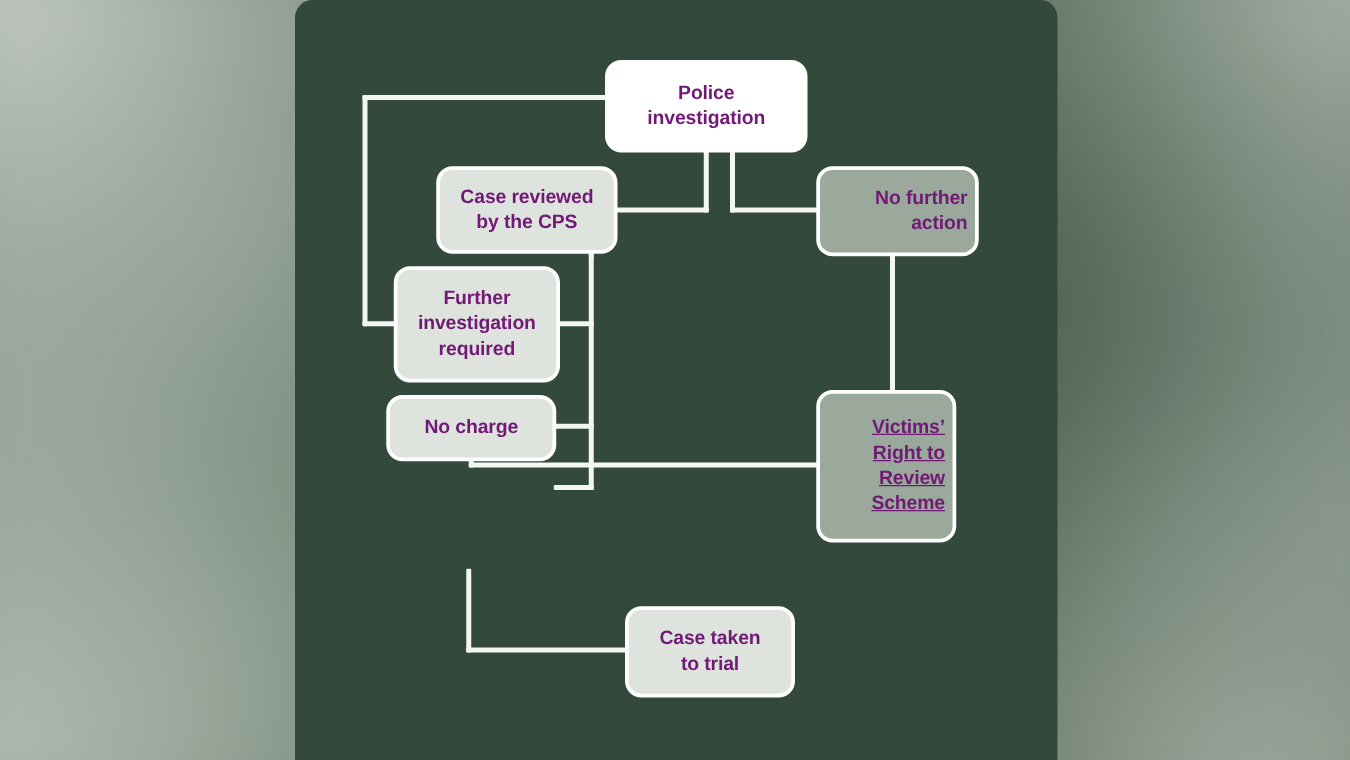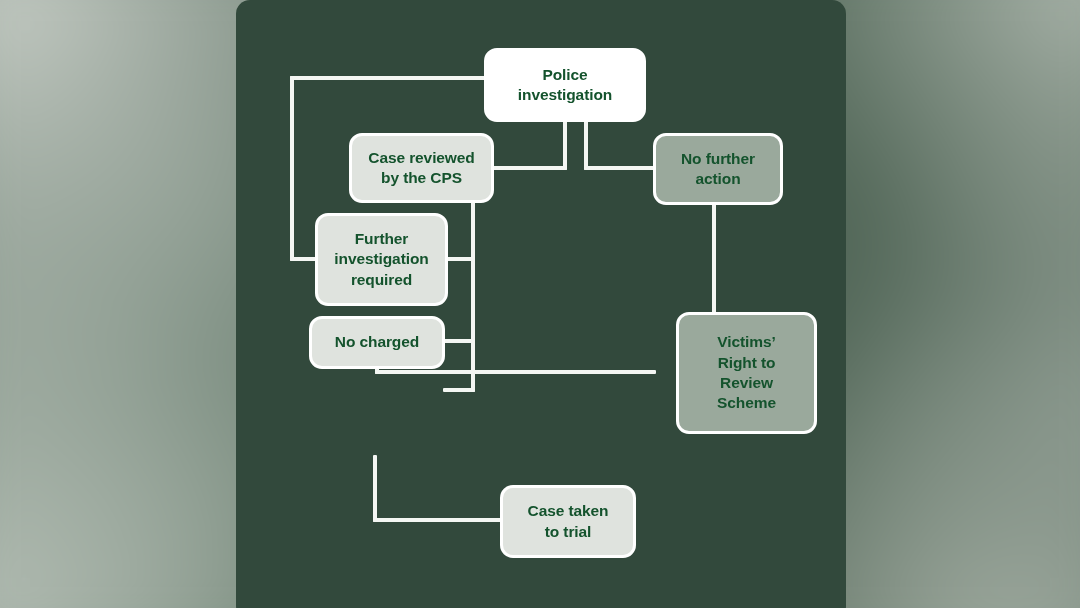--- a/index.html
+++ b/index.html
@@ -51,34 +51,34 @@
     background: #f4f6f3;
     border-radius: 1px;
   }
 
   
   .node {
     position: absolute;
     box-sizing: border-box;
     border: 3px solid #ffffff;
     border-radius: 13px;
-    color: #14532d;
+    color: #701a75;
     font-size: 15.5px;
     font-weight: 700;
     line-height: 1.32;
     text-align: center;
     display: flex;
     align-items: center;
     justify-content: center;
     letter-spacing: -0.1px;
     padding: 2px 6px;
   }
   .node.white  { background: #ffffff; }
   .node.light  { background: #dfe3de; }
-  .node.mid    { background: #9aa99c; }
+  .node.mid    { background: #9aa99c; text-align: right; }
 
   .node span { display: block; width: 100%; }
 </style>
 </head>
 <body>
 
 <div id="backdrop"></div>
 
 <div id="panel">
 
@@ -119,24 +119,24 @@
 
   <div class="node mid" style="left:417px; top:133px; width:130px; height:72px;">
     <span>No further<br>action</span>
   </div>
 
   <div class="node light" style="left:79px; top:213px; width:133px; height:93px;">
     <span>Further<br>investigation<br>required</span>
   </div>
 
   <div class="node light" style="left:73px; top:316px; width:136px; height:53px;">
-    <span>No charged</span>
+    <span>No charge</span>
   </div>
 
-  <div class="node mid" style="left:440px; top:312px; width:141px; height:122px;">
+  <div class="node mid" style="left:417px; top:312px; width:112px; height:122px;text-decoration:underline;">
     <span>Victims’<br>Right to<br>Review<br>Scheme</span>
   </div>
 
 
   <div class="node light" style="left:264px; top:485px; width:136px; height:73px;">
     <span>Case taken<br>to trial</span>
   </div>
 
 </div>
 

